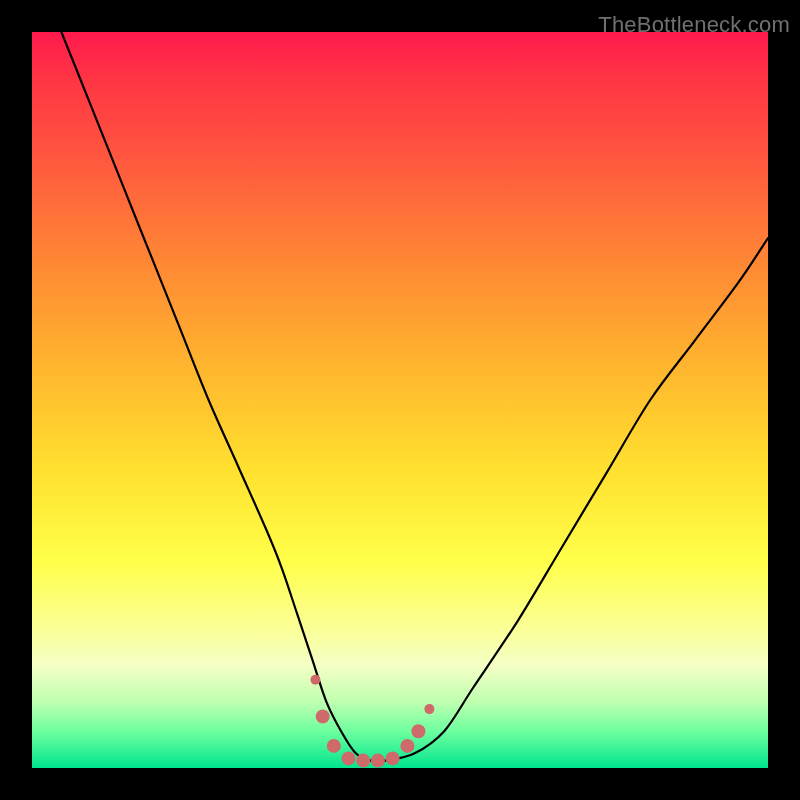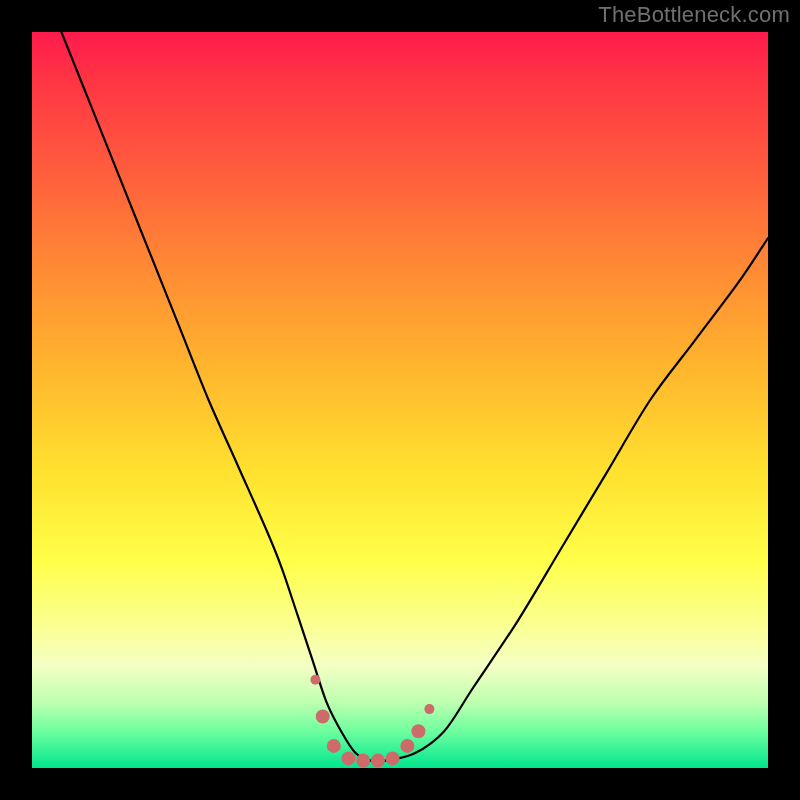--- a/index.html
+++ b/index.html
@@ -35,21 +35,21 @@
       #ffff4a 72%,
       #fbff8d 80%,
       #f5ffc4 86%,
       #bfffb0 91%,
       #6eff9f 95%,
       #00e58e 100%
     );
   }
   .watermark {
     position: absolute;
-    top: 2px;
+    top: 12px;
     right: 10px;
     color: #707070;
     font-size: 22px;
     letter-spacing: 0.2px;
     font-weight: 500;
     user-select: none;
   }
   svg.curve {
     position: absolute;
     left: 0;

